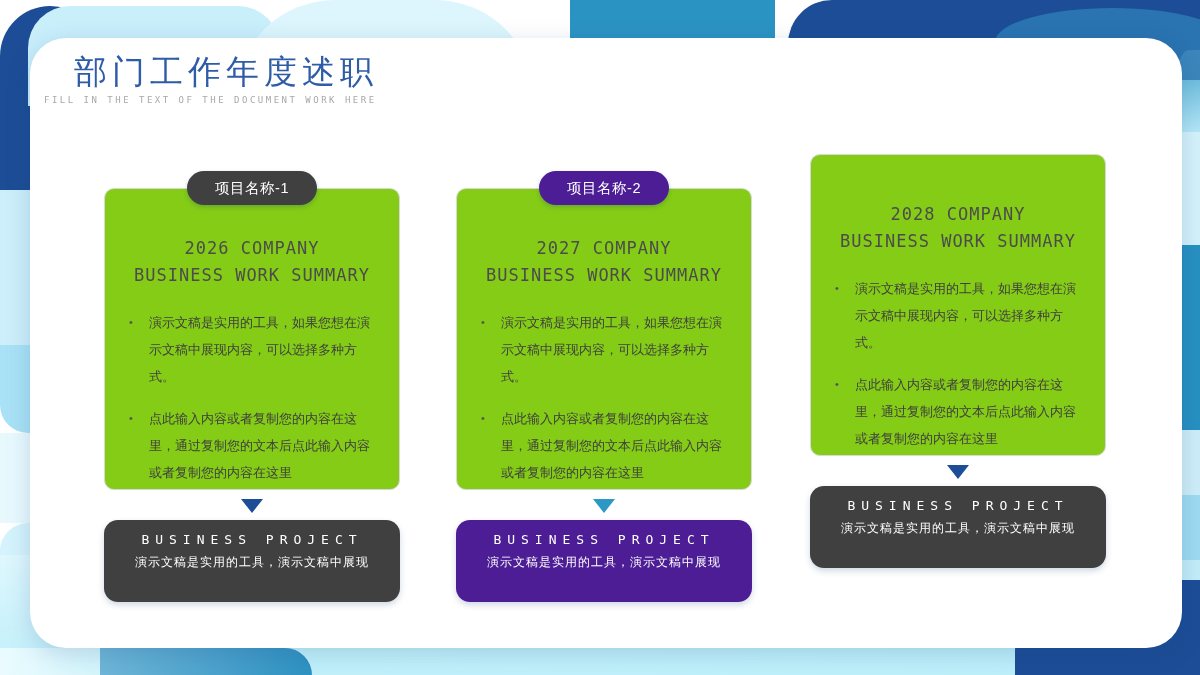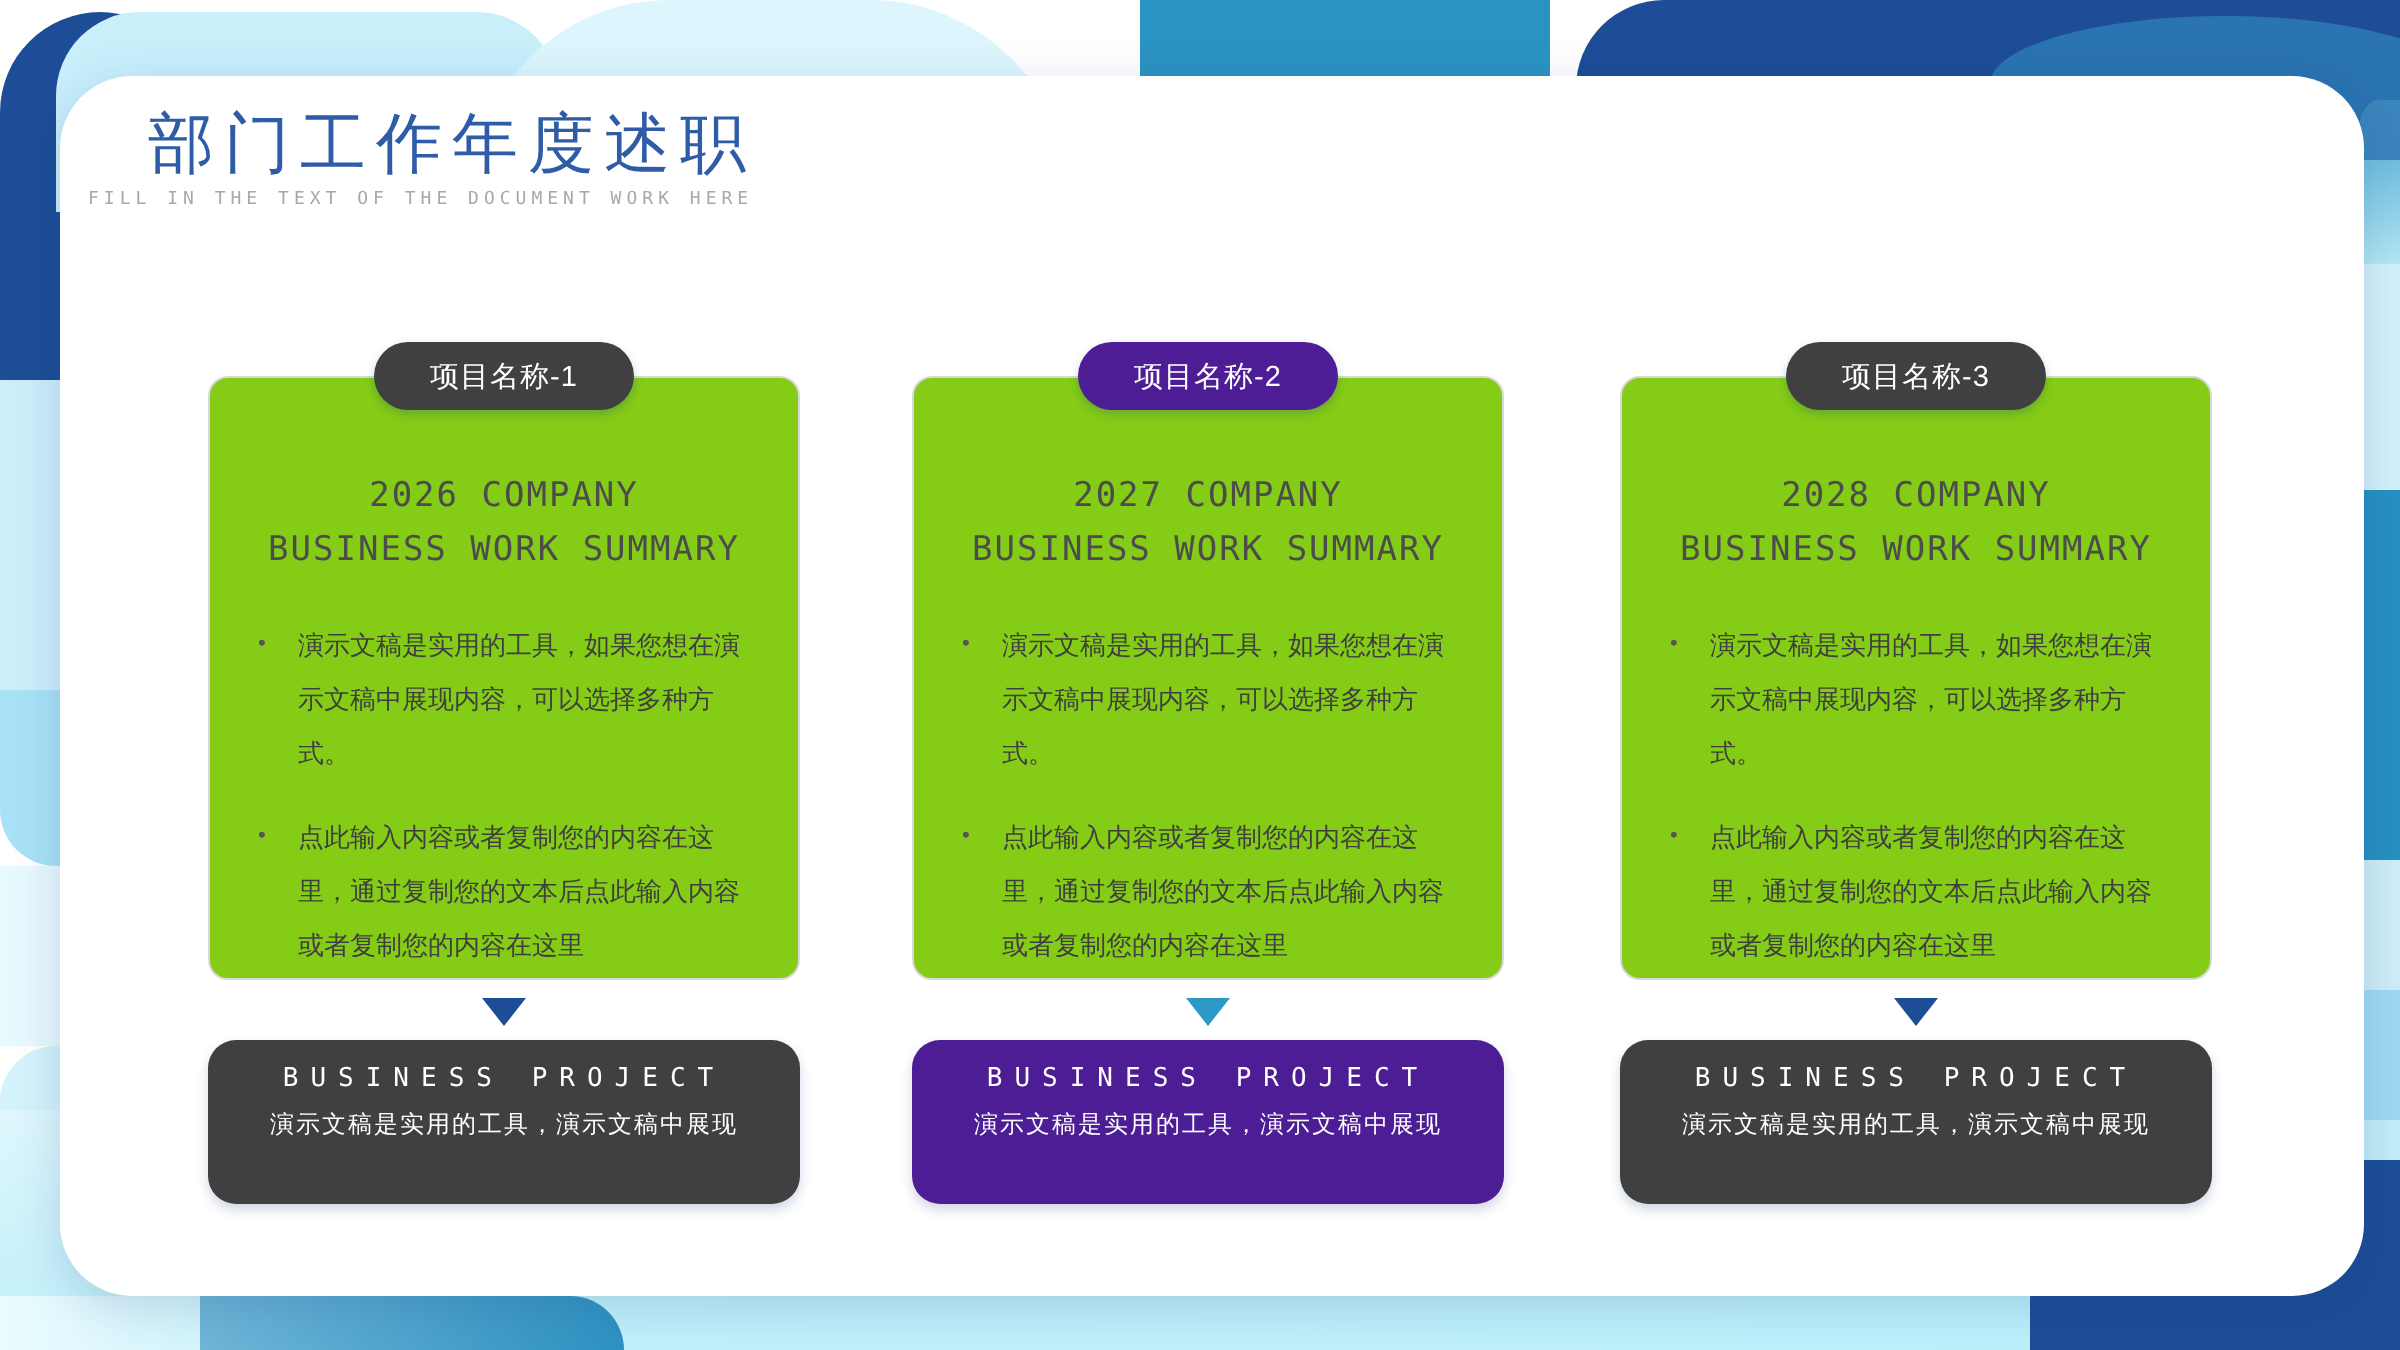--- a/index.html
+++ b/index.html
@@ -159,23 +159,20 @@
       </div>
     </div>
     <div class="flow-arrow"></div>
     <div class="bar acc-mid">
       <div class="bar-title">BUSINESS PROJECT</div>
       <div class="bar-subtitle">演示文稿是实用的工具，演示文稿中展现</div>
     </div>
   </div>
 
   <div class="col col-3">
-    <div class="badge acc-dark">
-      <span>项目名称-3</span>
-    </div>
     <div class="panel">
       <div class="panel-heading">2028 COMPANY
 BUSINESS WORK SUMMARY</div>
       <div class="bullets">
         <div class="bullet">
           <span class="bullet-marker">•</span>
           <span class="bullet-text">演示文稿是实用的工具，如果您想在演示文稿中展现内容，可以选择多种方式。</span>
         </div>
         <div class="bullet">
           <span class="bullet-marker">•</span>

